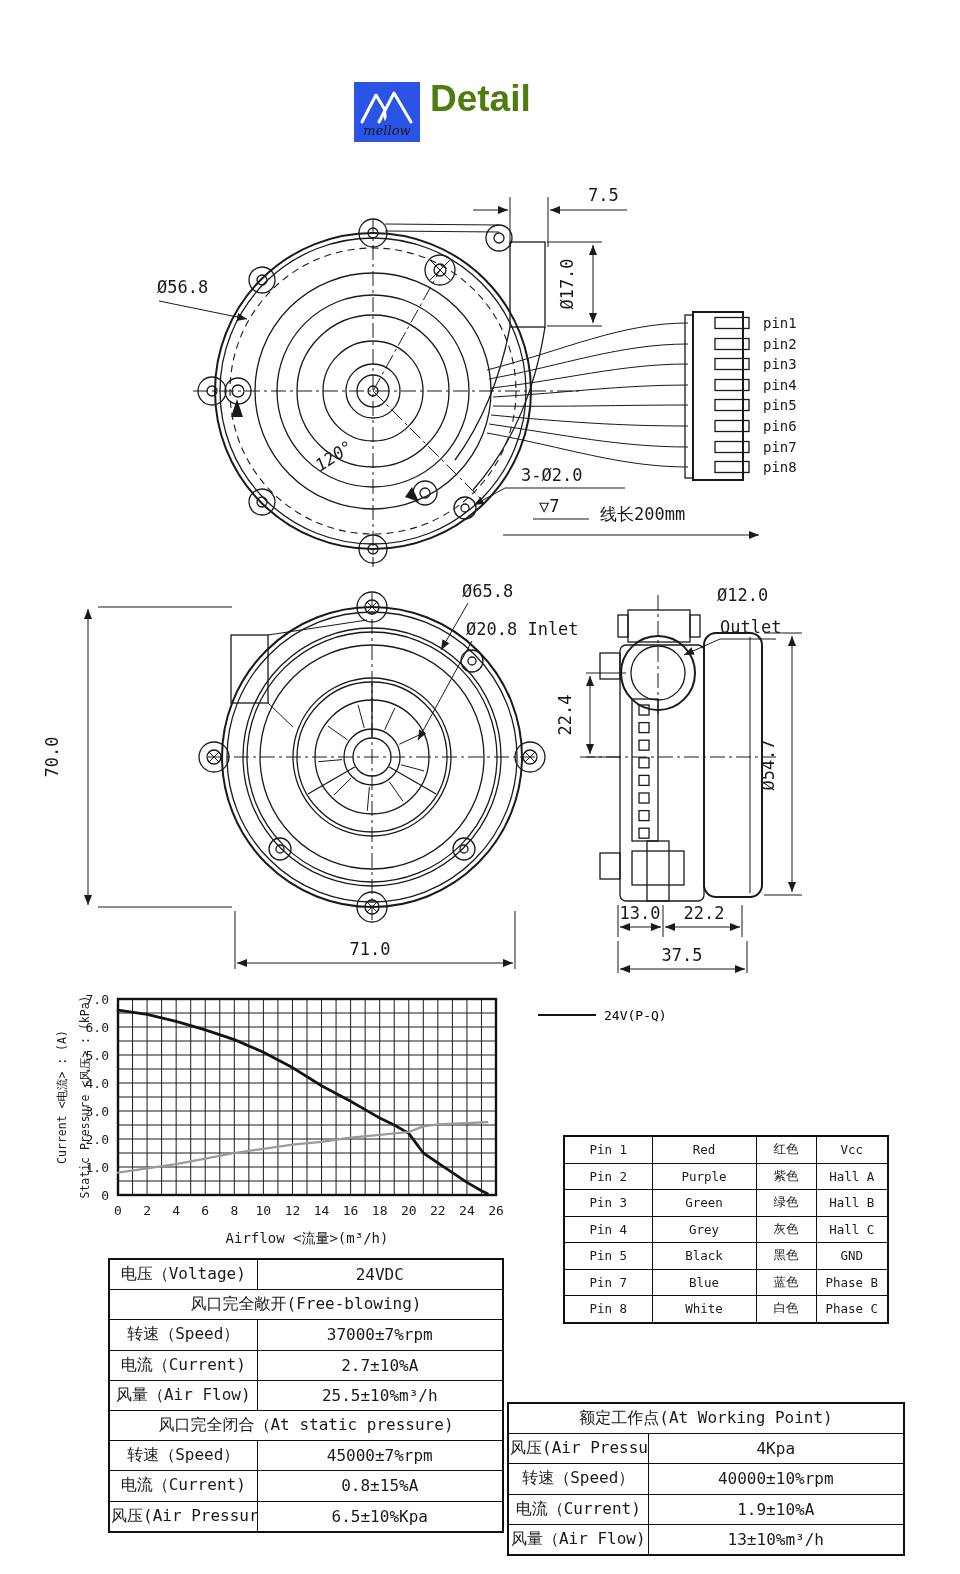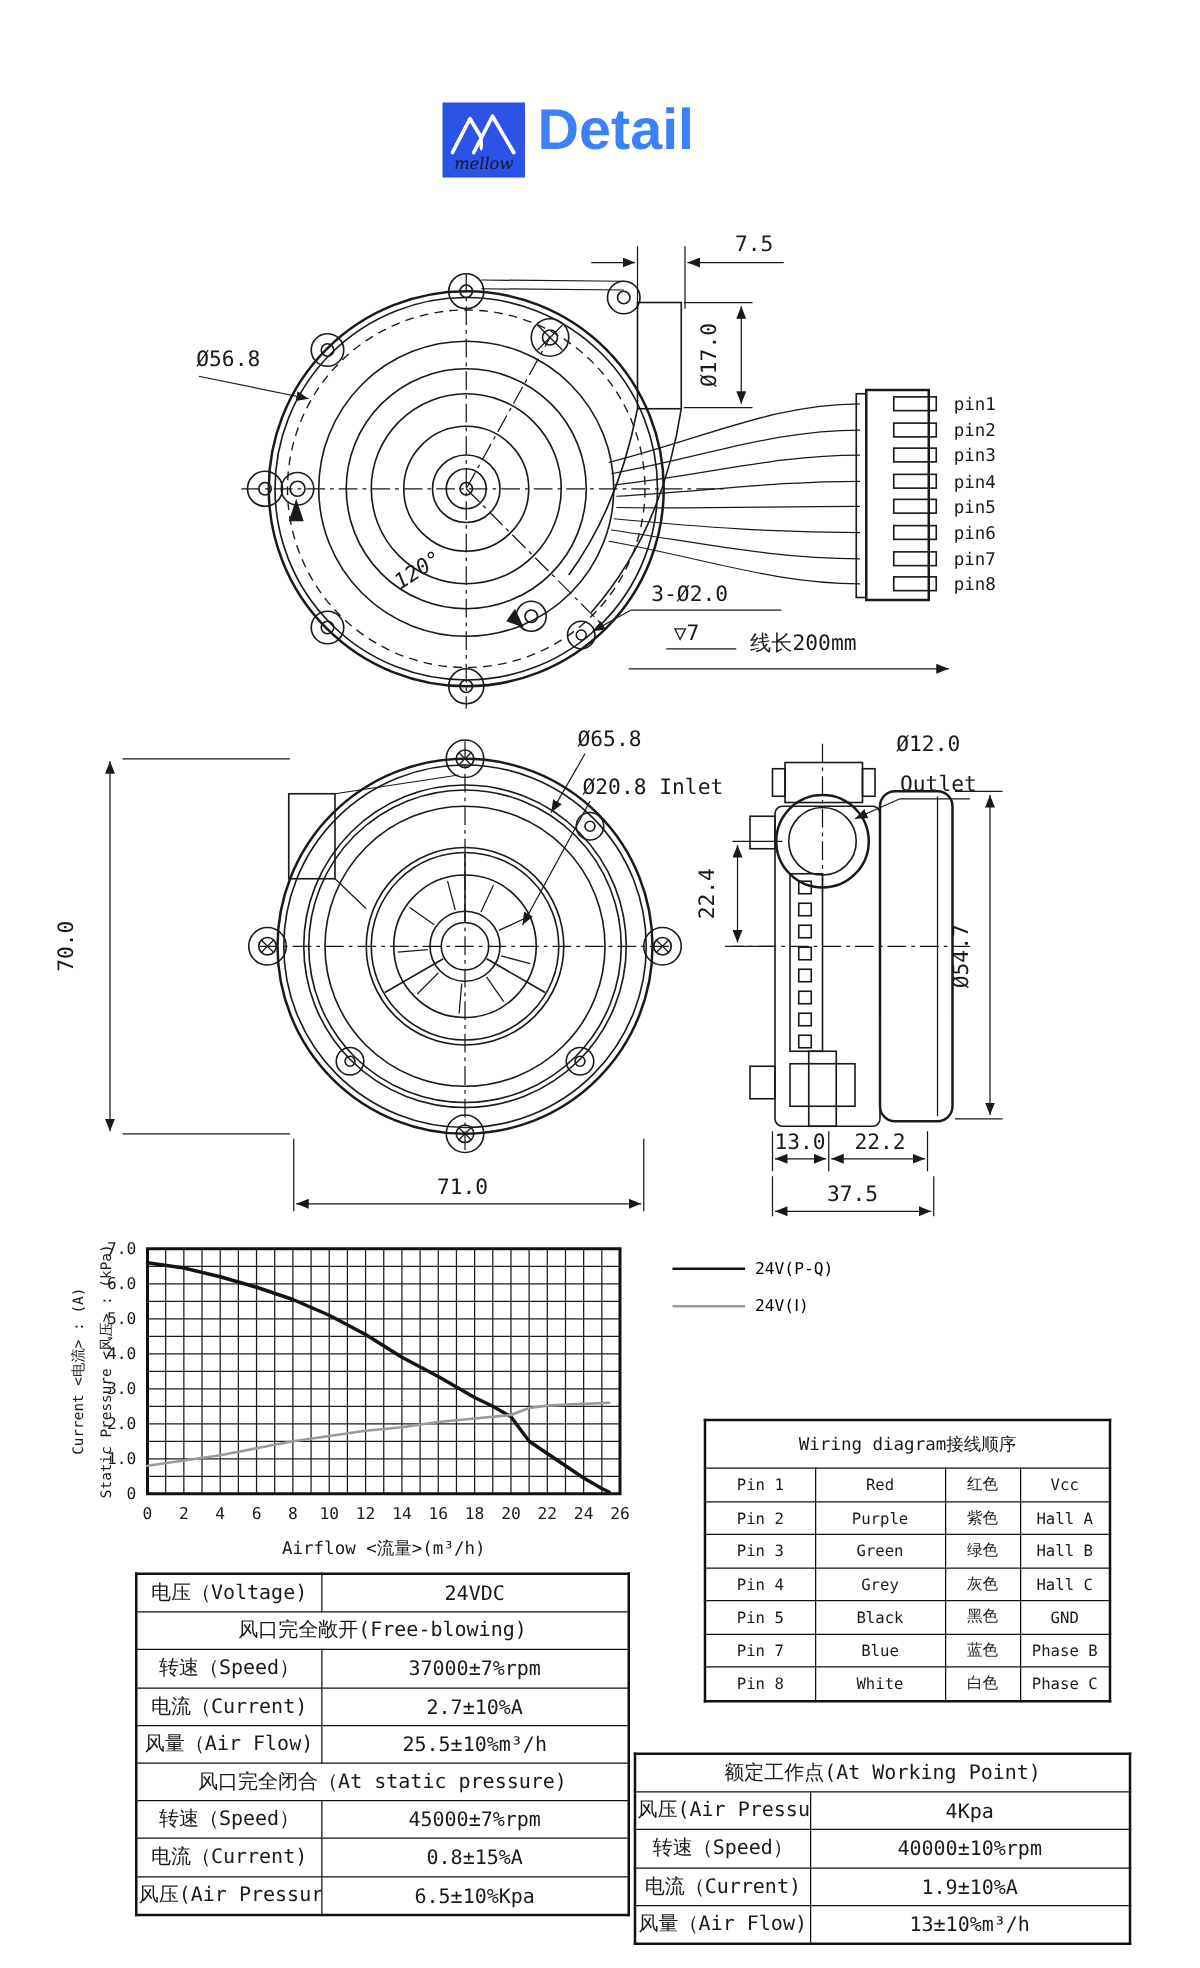--- a/index.html
+++ b/index.html
@@ -2,21 +2,21 @@
 <html><head>
 <meta charset="utf-8">
 <style>
   html,body{margin:0;padding:0;background:#ffffff;}
   #page{position:relative;width:960px;height:1574px;background:#fff;overflow:hidden;
         font-family:"DejaVu Sans",sans-serif;color:#1a1a1a;}
   .abs{position:absolute;}
   
   #logo{width:66px;height:60px;display:flex;flex-direction:column;align-items:center;justify-content:flex-start;}
   #page-title{font-family:"Liberation Sans","DejaVu Sans",sans-serif;font-weight:900;
-              font-size:46px;letter-spacing:0px;color:#3b82f6;line-height:1;text-align:center;}
+              font-size:37px;letter-spacing:0px;color:#4d7c0f;line-height:1;text-align:center;}
   
   svg text{font-family:"DejaVu Sans Mono","DejaVu Sans",monospace;fill:#1a1a1a;}
   .ln{stroke:#1a1a1a;fill:none;stroke-width:1.3;}
   .thin{stroke-width:1;}
   .thick{stroke-width:2;}
   .cl{stroke-dasharray:15 4 3 4;stroke-width:1;}
   .dash2{stroke-dasharray:7 5;stroke-width:1.1;}
   .dimt{font-size:17px;}
   .pint{font-size:14px;}
   
@@ -378,37 +378,30 @@
       <text x="259" y="258" text-anchor="middle" font-size="14">Airflow &lt;流量&gt;(m³/h)</text>
       <polyline points="70,25.200000000000017 99.07692307692308,29.399999999999977 128.15384615384616,36.39999999999998 157.23076923076923,44.80000000000001 186.30769230769232,54.599999999999994 215.3846153846154,67.20000000000002 244.46153846153848,82.6 273.53846153846155,100.8 302.61538461538464,116.2 317.1538461538462,124.60000000000001 331.6923076923077,133 346.2307692307692,140 360.7692307692308,148.39999999999998 375.3076923076923,168 389.84615384615387,177.8 404.38461538461536,187.6 418.92307692307696,197.4 433.46153846153845,205.8 439.2769230769231,208.6" fill="none" stroke="#141414" stroke-width="2.8" stroke-linejoin="round" stroke-linecap="round"></polyline>
       <polyline points="70,187.6 99.07692307692308,183.4 128.15384615384616,179.2 157.23076923076923,173.6 186.30769230769232,168 215.3846153846154,163.8 244.46153846153848,159.6 273.53846153846155,156.8 302.61538461538464,152.60000000000002 331.6923076923077,149.8 360.7692307692308,147 375.3076923076923,141.39999999999998 389.84615384615387,139.44 418.92307692307696,138.04000000000002 439.2769230769231,137.2" fill="none" stroke="#9a9a9a" stroke-width="2.2" stroke-linejoin="round" stroke-linecap="round"></polyline>
     </svg>
 
   <div class="abs" id="chart-legend" style="left:538px;top:1000px;width:210px;">
       <div class="lrow">
         <span class="swatch" style="border-top: 2.5px solid rgb(20, 20, 20);"></span>
         <span class="llab">24V(P-Q)</span>
       </div>
-      <div class="lrow">
-        <span class="swatch" style="border-top: 2.5px solid rgb(154, 154, 154);"></span>
-        <span class="llab">24V(Ⅰ)</span>
-      </div>
     </div>
 
   <table class="wt abs" style="left:563px;top:1135px;">
     <colgroup>
         <col style="width:88px">
         <col style="width:104px">
         <col style="width:60px">
         <col style="width:72px">
       </colgroup>
     <tbody>
-        <tr>
-      <td class="title" colspan="4">Wiring diagram接线顺序</td>
-    </tr>
     <tr>
       <td>Pin 1</td>
       <td>Red</td>
       <td>红色</td>
       <td>Vcc</td>
     </tr>
     <tr>
       <td>Pin 2</td>
       <td>Purple</td>
       <td>紫色</td>

